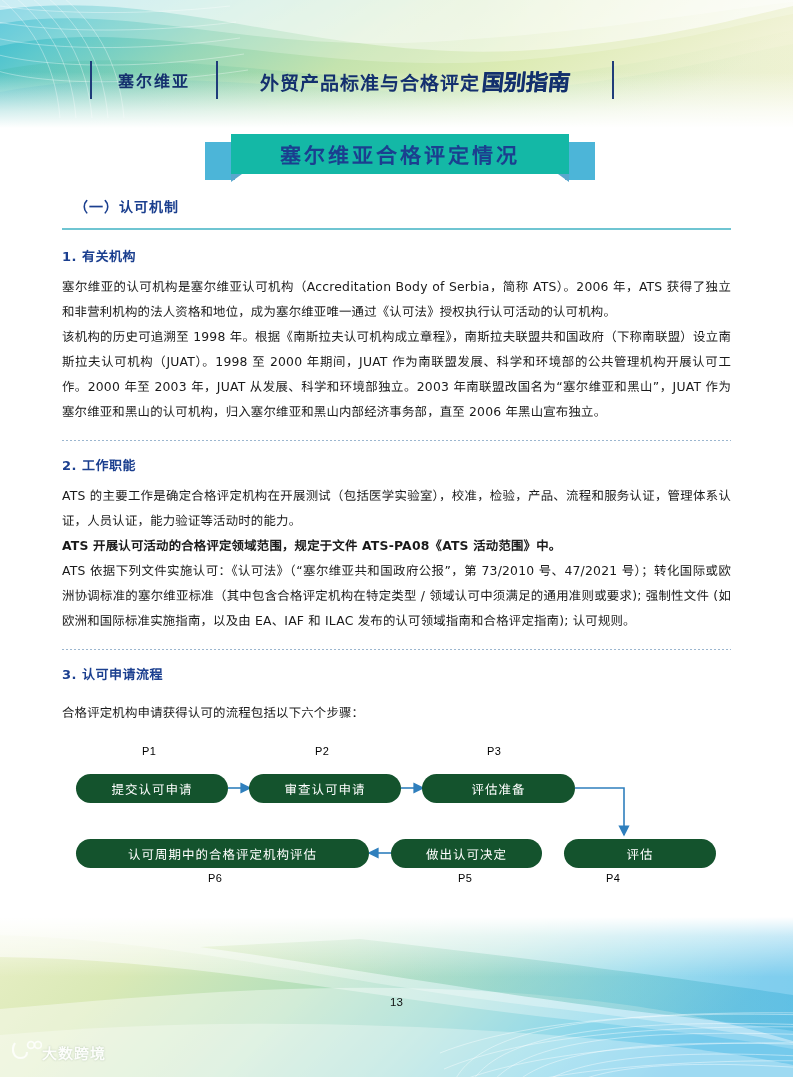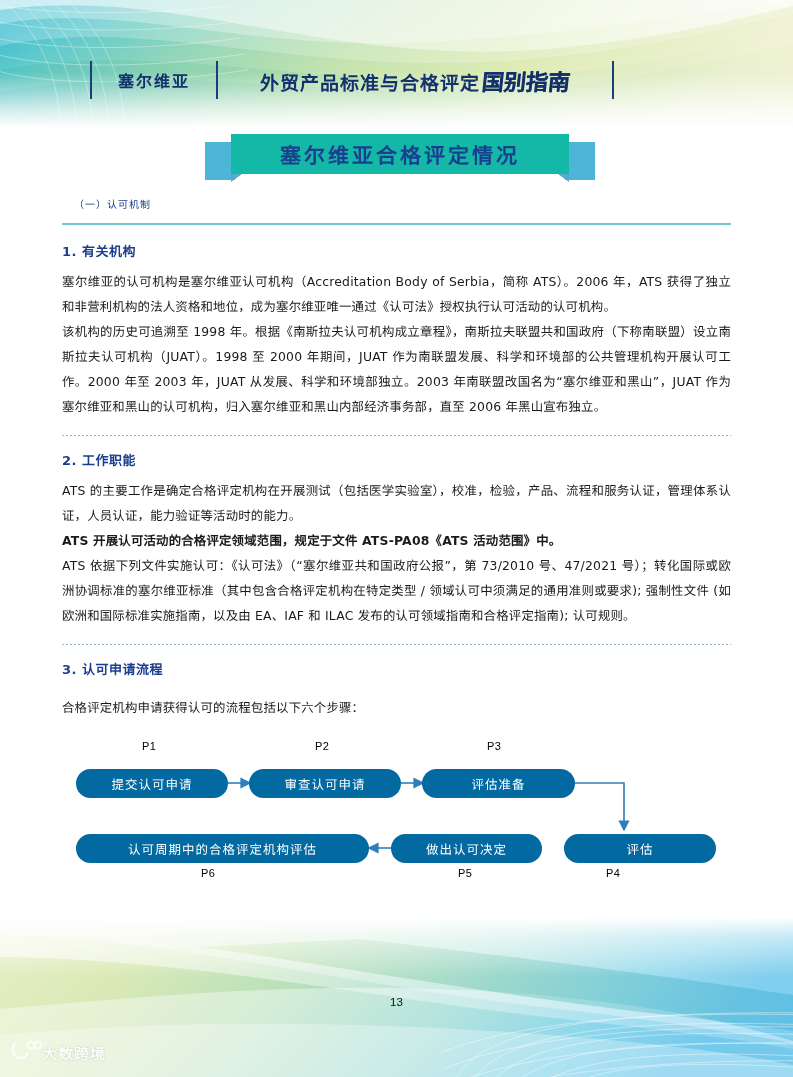--- a/index.html
+++ b/index.html
@@ -58,21 +58,21 @@
   .fold-l{position:absolute;left:231px;top:40px;width:0;height:0;
     border-left:11px solid #5aa7cd;border-bottom:8px solid transparent;}
   .fold-r{position:absolute;left:558px;top:40px;width:0;height:0;
     border-right:11px solid #5aa7cd;border-bottom:8px solid transparent;}
 
   
   .content{position:absolute;left:0;top:196px;width:793px;}
   .inner{margin:0 62px;}
 
   .sec-head{
-    color:#1b3f8f;font-weight:normal;font-size:10px;letter-spacing:1px;
+    color:#1b3f8f;font-weight:bold;font-size:14px;letter-spacing:1px;
     margin:0 0 12px 12px;
   }
   .rule-solid{height:1.5px;background:#6fc5d2;margin:0 0 16px 0;}
   .rule-dot{
     height:1px;margin:16px 0 14px 0;
     background-image:linear-gradient(to right,#9bb6cf 0 2px,transparent 2px 4px);
     background-size:4px 1px;background-repeat:repeat-x;
   }
 
   .sub-head{
@@ -83,21 +83,21 @@
     color:#1a1a1a;font-size:12.4px;line-height:25px;
     margin:0 0 0 0;text-align:justify;letter-spacing:0.2px;
   }
   p.body.bold{font-weight:bold;}
   .gap{height:8px;}
 
   
   .flow{position:relative;width:680px;height:150px;margin:18px 0 0 0;}
   .pbox{
     position:absolute;height:29px;border-radius:15px;
-    background:#0369a1;color:#ffffff;font-size:12.5px;
+    background:#14532d;color:#ffffff;font-size:12.5px;
     display:flex;align-items:center;justify-content:center;
     letter-spacing:1px;white-space:nowrap;
   }
   .plab{
     position:absolute;color:#000000;font-size:11px;
     font-family:"Liberation Sans",sans-serif;letter-spacing:0.5px;
   }
   .flow svg.conn{position:absolute;left:0;top:0;width:680px;height:150px;}
 
   
@@ -249,21 +249,21 @@
         <div class="plab" style="left:425px;top:2px;">P3</div>
 
         <div class="pbox" style="left:14px;top:31px;width:152px;">提交认可申请</div>
         <div class="pbox" style="left:187px;top:31px;width:152px;">审查认可申请</div>
         <div class="pbox" style="left:360px;top:31px;width:153px;font-family:Liberation Serif, serif;">评估准备</div>
 
         <div class="pbox" style="left:14px;top:96px;width:293px;">认可周期中的合格评定机构评估</div>
         <div class="pbox" style="left:502px;top:96px;width:152px;">评估</div>
         <div class="pbox" style="left:329px;top:96px;width:151px;">做出认可决定</div>
 
-        <div class="plab" style="left:139px;top:129px;">P6</div>
+        <div class="plab" style="left:146px;top:129px;">P6</div>
         <div class="plab" style="left:396px;top:129px;">P5</div>
         <div class="plab" style="left:544px;top:129px;">P4</div>
       </div>
 
     </div>
   </div>
 
   <div class="band band-bottom">
     <svg width="793" height="160" viewBox="0 0 793 160" xmlns="http://www.w3.org/2000/svg">
       <defs>

